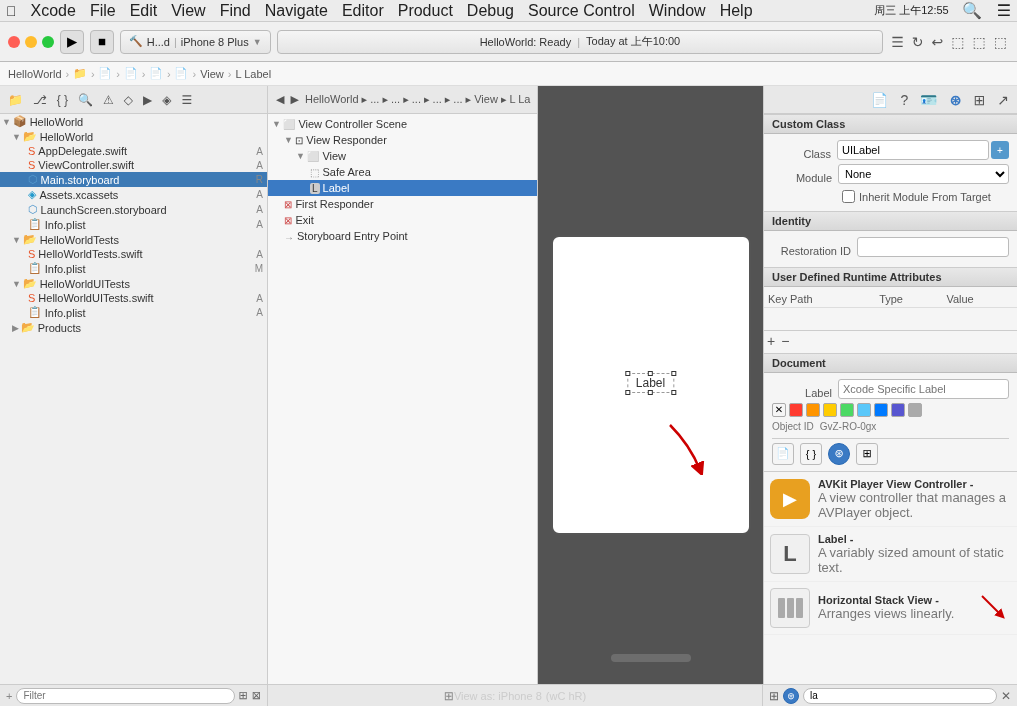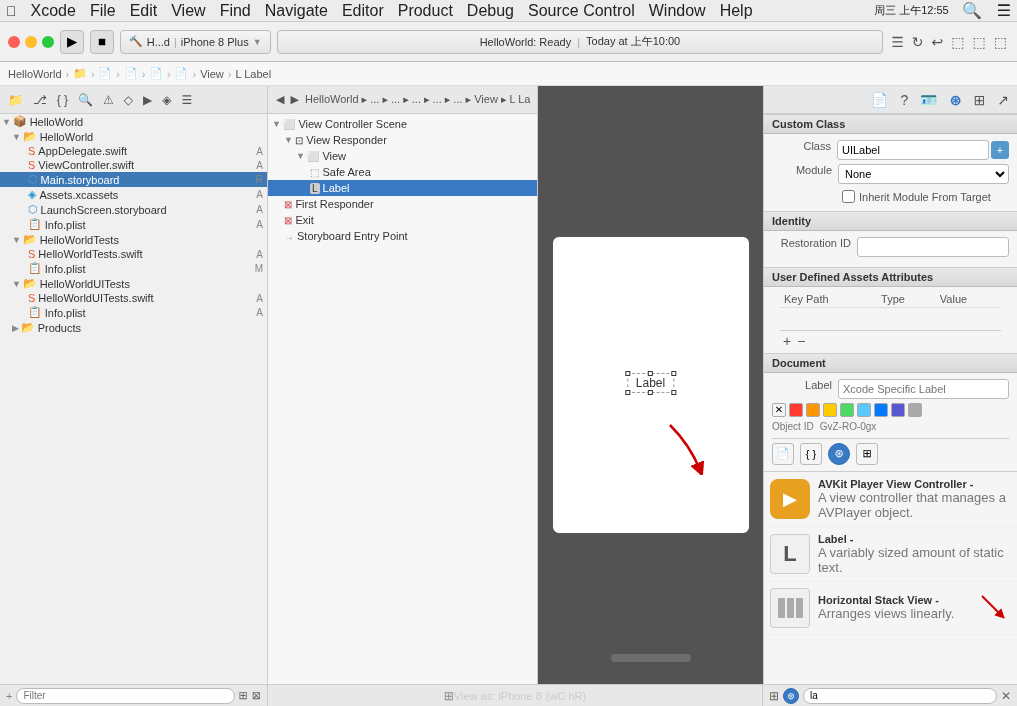--- a/index.html
+++ b/index.html
@@ -113,21 +113,21 @@
       border-bottom: 1px solid #ccc; padding: 0 4px; justify-content: flex-end; gap: 4px;
     }
     .insp-icon-btn { background: none; border: none; font-size: 14px; color: #555; cursor: pointer; padding: 2px 4px; }
     .inspector-content { flex: 1; overflow-y: auto; }
     .section-header {
       background: linear-gradient(to bottom, #e8e8e8, #d8d8d8);
       border-bottom: 1px solid #bbb; border-top: 1px solid #ccc;
       font-size: 11px; font-weight: bold; padding: 3px 8px; color: #333;
     }
     .section-body { padding: 6px 8px; }
-    .form-row { display: flex; align-items: flex-start; margin-bottom: 4px; }
+    .form-row { display: flex; align-items: flex-end; margin-bottom: 4px; }
     .form-label { width: 60px; font-size: 11px; color: #555; text-align: right; margin-right: 6px; }
     .form-input {
       flex: 1; height: 20px; border: 1px solid #bbb; border-radius: 3px;
       font-size: 11px; padding: 0 4px; background: white;
     }
     .form-select {
       flex: 1; height: 20px; border: 1px solid #bbb; border-radius: 3px;
       font-size: 11px; padding: 0 2px; background: white;
     }
     .checkbox-row { display: flex; align-items: center; gap: 4px; font-size: 11px; color: #555; padding: 2px 0; }
@@ -454,22 +454,22 @@
       </div>
 
       <div class="section-header">Identity</div>
       <div class="section-body">
         <div class="form-row">
           <span class="form-label" style="width:80px;">Restoration ID</span>
           <input class="form-input" value="" style="">
         </div>
       </div>
 
-      <div class="section-header">User Defined Assets Attributes</div>
-      <div class="section-body" style="padding:4px 16px;">
+      <div class="section-header">User Defined Runtime Attributes</div>
+      <div class="section-body" style="padding:4px 0;">
         <table class="udra-table">
           <thead>
             <tr>
               <th>Key Path</th>
               <th>Type</th>
               <th>Value</th>
             </tr>
           </thead>
           <tbody>
             <tr>

